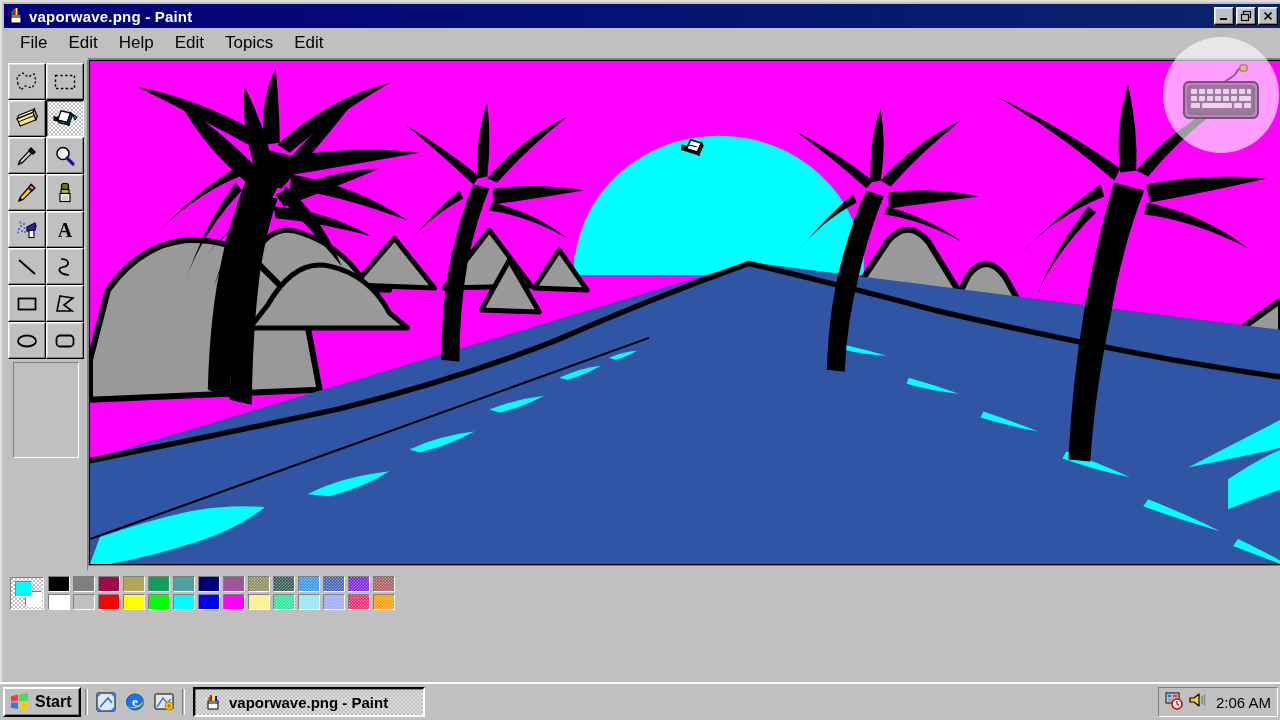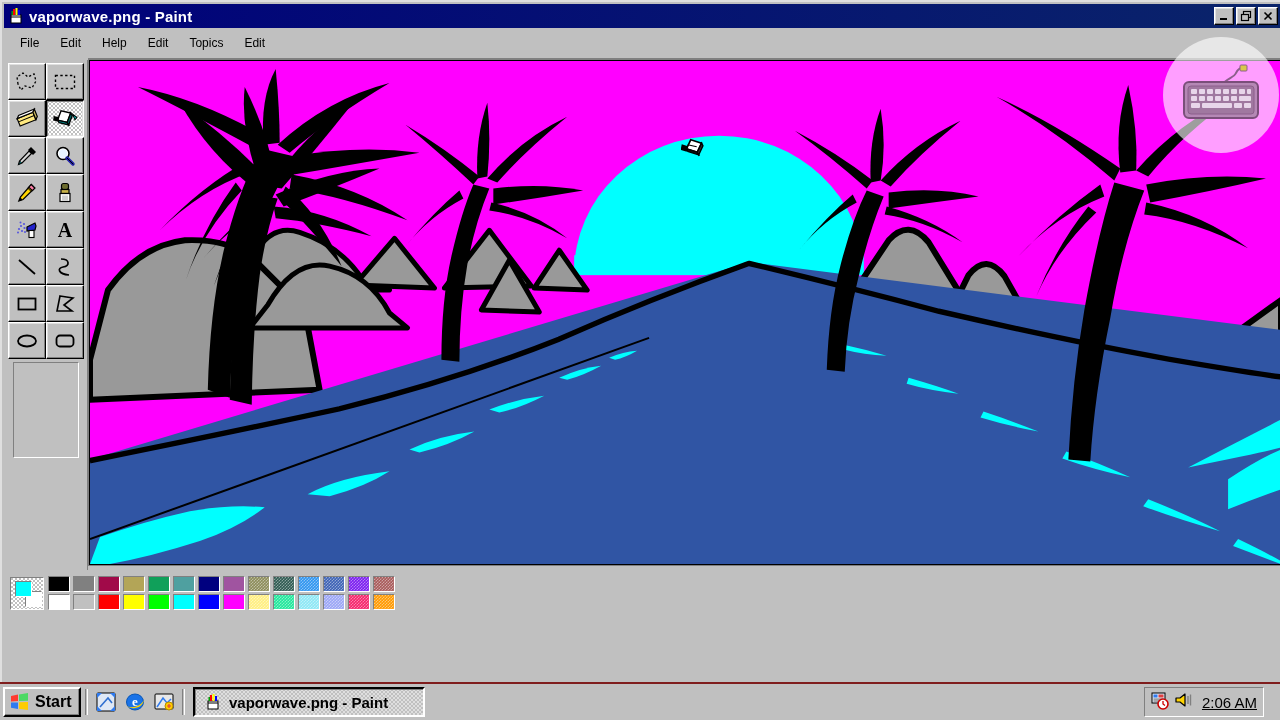--- a/index.html
+++ b/index.html
@@ -58,21 +58,21 @@
 
   
   #menubar {
     position: absolute; left: 2px; top: 28px;
     width: 1276px; height: 26px;
     background: #c0c0c0;
     display: flex; align-items: center;
     padding-left: 6px;
   }
   .menu-item {
-    font-size: 12px; color: #000;
+    font-size: 17px; color: #000;
     padding: 3px 11px 4px 10px;
     white-space: nowrap;
   }
 
   
   #client {
     position: absolute; left: 0; top: 56px;
     width: 1280px; height: 570px;
     background: #c0c0c0;
   }
@@ -195,21 +195,21 @@
     white-space: nowrap; overflow: hidden;
   }
   #status-help { width: 248px; }
   #status-pos { width: 96px; }
 
   
   #taskbar {
     position: absolute; left: 0; bottom: 0;
     width: 1280px; height: 38px;
     background: #c0c0c0;
-    border-top: 2px solid #7f1d1d;
+    border-top: 2px solid #ffffff;
     display: flex; align-items: center;
     padding: 2px 2px 2px 3px;
   }
   #start-button {
     height: 30px; min-width: 78px;
     background: #c0c0c0;
     border-top: 2px solid #fff; border-left: 2px solid #fff;
     border-right: 2px solid #000; border-bottom: 2px solid #000;
     box-shadow: inset -1px -1px 0 #808080;
     display: flex; align-items: center; gap: 4px;
@@ -236,22 +236,21 @@
     display: flex; align-items: center; gap: 6px;
     padding: 0 8px;
     font-size: 15px; font-weight: bold; color: #000;
   }
   #systray {
     height: 30px;
     border-top: 1px solid #808080; border-left: 1px solid #808080;
     border-right: 1px solid #fff; border-bottom: 1px solid #fff;
     display: flex; align-items: center; gap: 1px;
     padding: 0 6px 0 5px;
-    margin-right: 14px;
-    text-decoration: underline;
+    margin-right: 0;
   }
   #tray-clock { font-size: 15px; color: #000; padding-left: 6px; white-space: nowrap; }
 
   
   #kbd-overlay {
     position: absolute;
     left: 1163px; top: 37px;
     width: 116px; height: 116px;
     border-radius: 50%;
     background: rgba(255,255,255,0.62);

